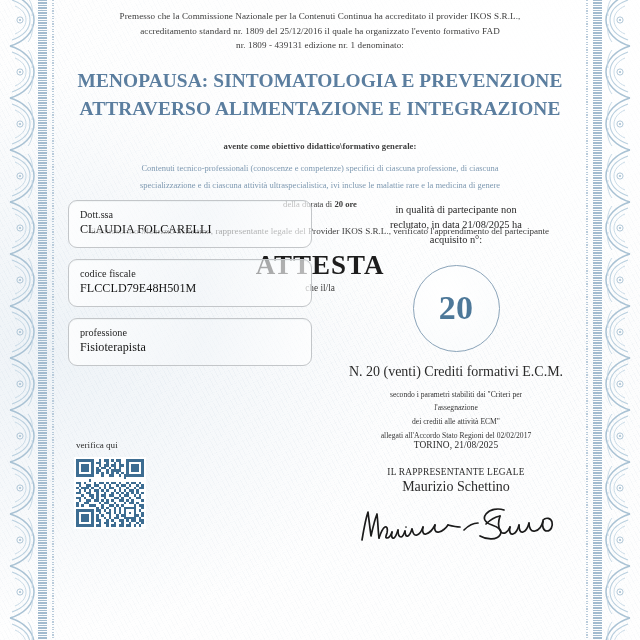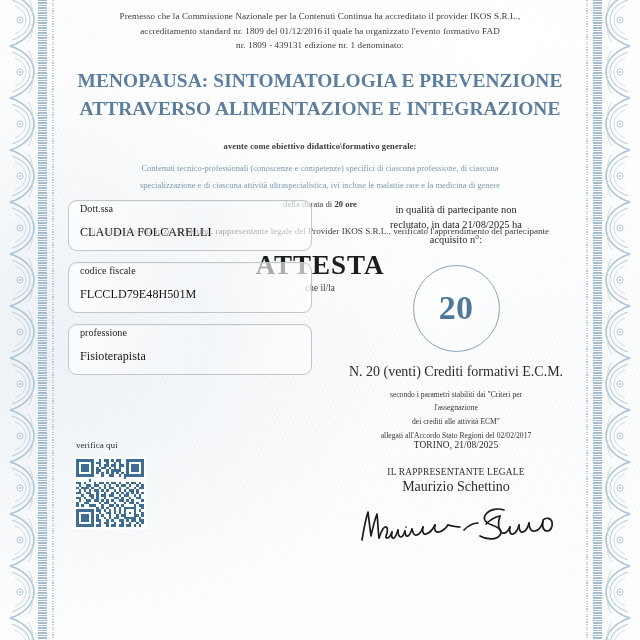--- a/index.html
+++ b/index.html
@@ -191,34 +191,34 @@
     top: 0;
     width: 244px;
     text-align: center;
   }
 
   .field-box {
     position: relative;
     border: 1px solid #c3c6c9;
     border-radius: 9px;
     background: linear-gradient(103deg, rgba(255,255,255,0.78) 0%, rgba(243,246,249,0.55) 55%, rgba(255,255,255,0.7) 100%);
-    padding: 1px 11px 9px 11px;
+    padding: 7px 11px 9px 11px;
     margin-bottom: 11px;
     box-shadow: 0 1px 1px rgba(120,135,150,0.07) inset;
   }
   .field-label {
     color: #262626;
     font-size: 10.2px;
     line-height: 1.28;
   }
   .field-value {
     color: #161616;
     font-size: 12.1px;
     line-height: 1.32;
-    margin-top: 10px;
+    margin-top: 1px;
     letter-spacing: 0.004em;
   }
 
   .qualification {
     color: #262626;
     font-size: 10.4px;
     line-height: 1.46;
     padding: 2px 22px 0 22px;
   }
 
@@ -363,21 +363,21 @@
       <use href="#scallopUnit" y="520"></use>
       <use href="#scallopUnit" y="572"></use>
       <use href="#scallopUnit" y="624"></use>
     </svg>
   </div>
 
   <div class="content">
 
     <div class="preamble">
       <div>Premesso che la Commissione Nazionale per la Contenuti Continua ha accreditato il provider IKOS S.R.L.,</div>
-      <div>accreditamento standard nr. 1809 del 01/12/2016 il quale ha organizzato l'evento formativo FAD</div>
+      <div>accreditamento standard nr. 1809 del 25/12/2016 il quale ha organizzato l'evento formativo FAD</div>
       <div>nr. 1809 - 439131 edizione nr. 1 denominato:</div>
     </div>
 
     <div class="title">
       <div>MENOPAUSA: SINTOMATOLOGIA E PREVENZIONE</div>
       <div>ATTRAVERSO ALIMENTAZIONE E INTEGRAZIONE</div>
     </div>
 
     <div class="objective">
       <div class="obj-lead">avente come obiettivo didattico\formativo generale:</div>

